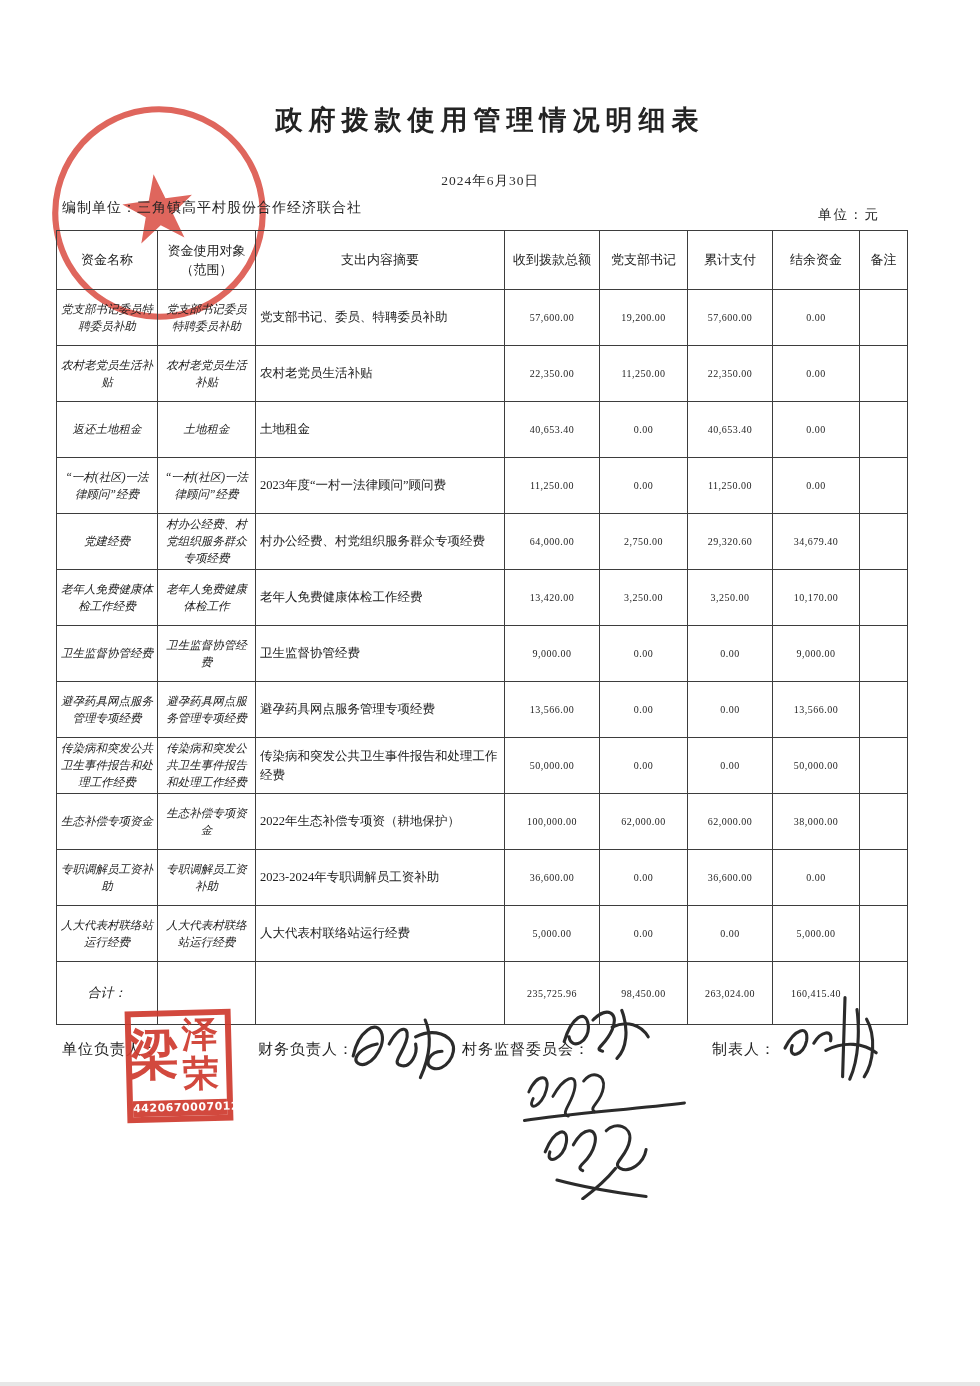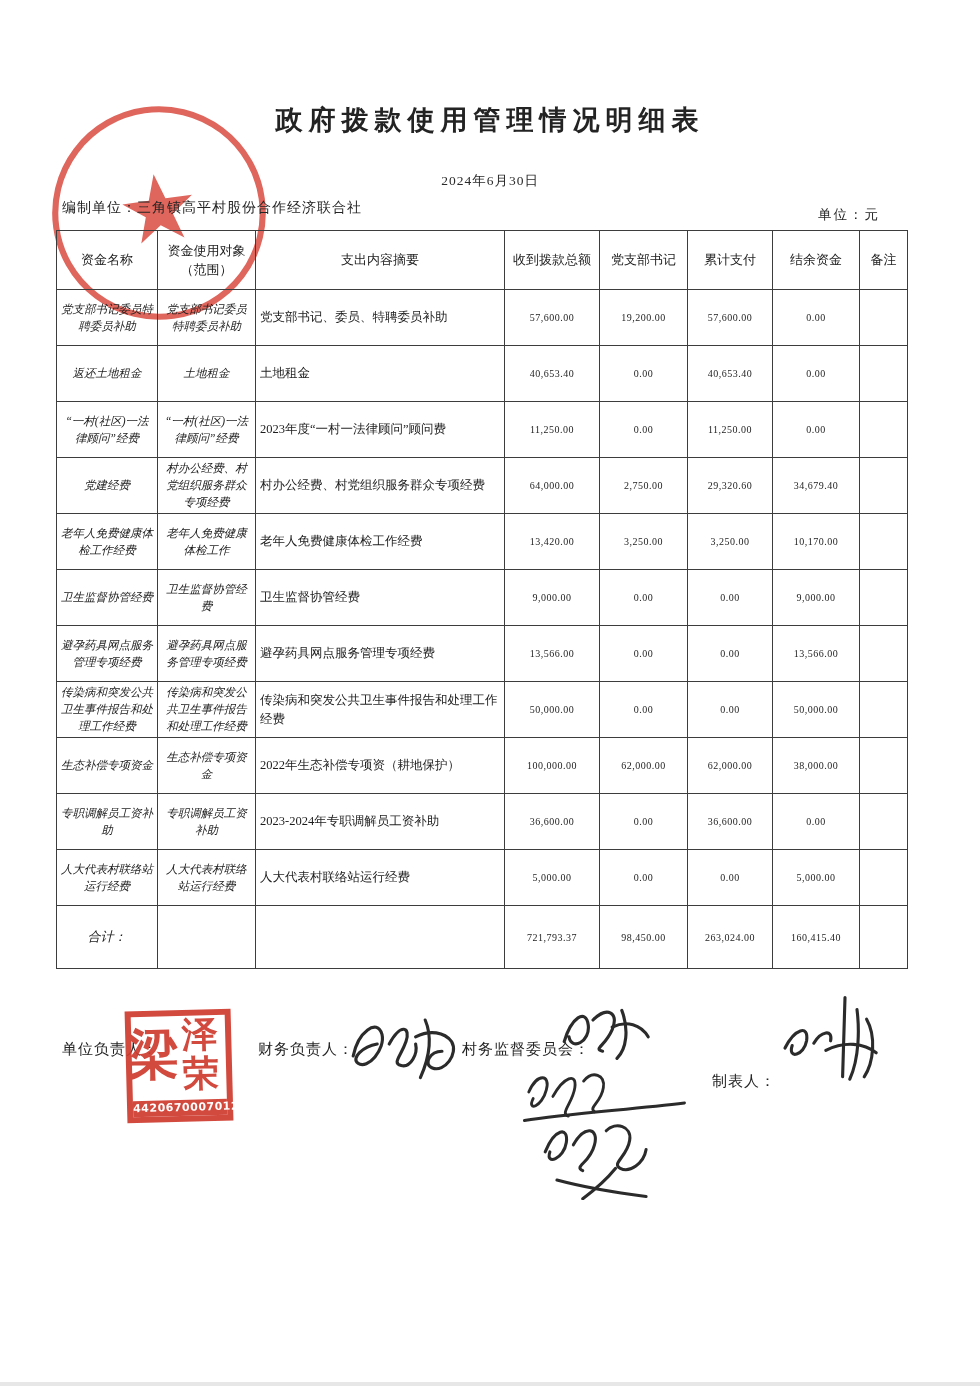--- a/index.html
+++ b/index.html
@@ -129,20 +129,30 @@
           <td class="c0">党支部书记委员特聘委员补助</td>
           <td class="c1">党支部书记委员特聘委员补助</td>
           <td class="c2">党支部书记、委员、特聘委员补助</td>
           <td class="c3">57,600.00</td>
           <td class="c4">19,200.00</td>
           <td class="c5">57,600.00</td>
           <td class="c6">0.00</td>
           <td class="c7"></td>
         </tr>
         <tr>
+          <td class="c0">农村老党员生活补贴</td>
+          <td class="c1">农村老党员生活补贴</td>
+          <td class="c2">农村老党员生活补贴</td>
+          <td class="c3">22,350.00</td>
+          <td class="c4">11,250.00</td>
+          <td class="c5">22,350.00</td>
+          <td class="c6">0.00</td>
+          <td class="c7"></td>
+        </tr>
+        <tr>
           <td class="c0">返还土地租金</td>
           <td class="c1">土地租金</td>
           <td class="c2">土地租金</td>
           <td class="c3">40,653.40</td>
           <td class="c4">0.00</td>
           <td class="c5">40,653.40</td>
           <td class="c6">0.00</td>
           <td class="c7"></td>
         </tr>
         <tr>
@@ -232,21 +242,21 @@
           <td class="c3">5,000.00</td>
           <td class="c4">0.00</td>
           <td class="c5">0.00</td>
           <td class="c6">5,000.00</td>
           <td class="c7"></td>
         </tr>
         <tr class="total">
           <td class="c0">合计：</td>
           <td class="c1"></td>
           <td class="c2"></td>
-          <td class="c3">721,793.37</td>
+          <td class="c3">235,725.96</td>
           <td class="c4">98,450.00</td>
           <td class="c5">263,024.00</td>
           <td class="c6">160,415.40</td>
           <td class="c7"></td>
         </tr>
       </tbody>
   </table>
 
   <div class="sig-label" style="left:62px;top:1040px">单位负责人：</div>
 
@@ -283,21 +293,21 @@
     <path d="M4,56 C40,50 100,46 150,40"></path>
   </svg>
   <svg class="sig" style="left:528px;top:1112px" width="140" height="88" viewBox="0 0 110 75">
     <path d="M10,34 C18,14 30,12 28,26 C26,40 10,46 14,34"></path>
     <path d="M34,28 C44,10 56,14 52,28 C48,44 34,46 42,50"></path>
     <path d="M62,16 C70,8 84,12 82,24 C80,38 66,44 74,48 C82,52 94,44 96,32"></path>
     <path d="M20,58 C50,66 80,70 96,72"></path>
     <path d="M70,48 C62,58 50,68 42,74"></path>
   </svg>
 
-  <div class="sig-label" style="left:712px;top:1072px">制表人：</div>
+  <div class="sig-label" style="left:712px;top:1040px">制表人：</div>
   <svg class="sig" style="left:768px;top:988px" width="130" height="96" viewBox="0 0 100 80">
     <path d="M10,50 C18,34 30,30 28,44 C26,56 12,60 16,48"></path>
     <path d="M34,46 C40,36 50,34 48,44"></path>
     <path d="M60,8 L58,74"></path>
     <path d="M44,52 C60,44 76,46 86,54"></path>
     <path d="M70,18 C72,34 72,58 64,76"></path>
     <path d="M78,26 C86,40 84,62 76,74"></path>
   </svg>
 
   <div class="scan-edge"></div>

